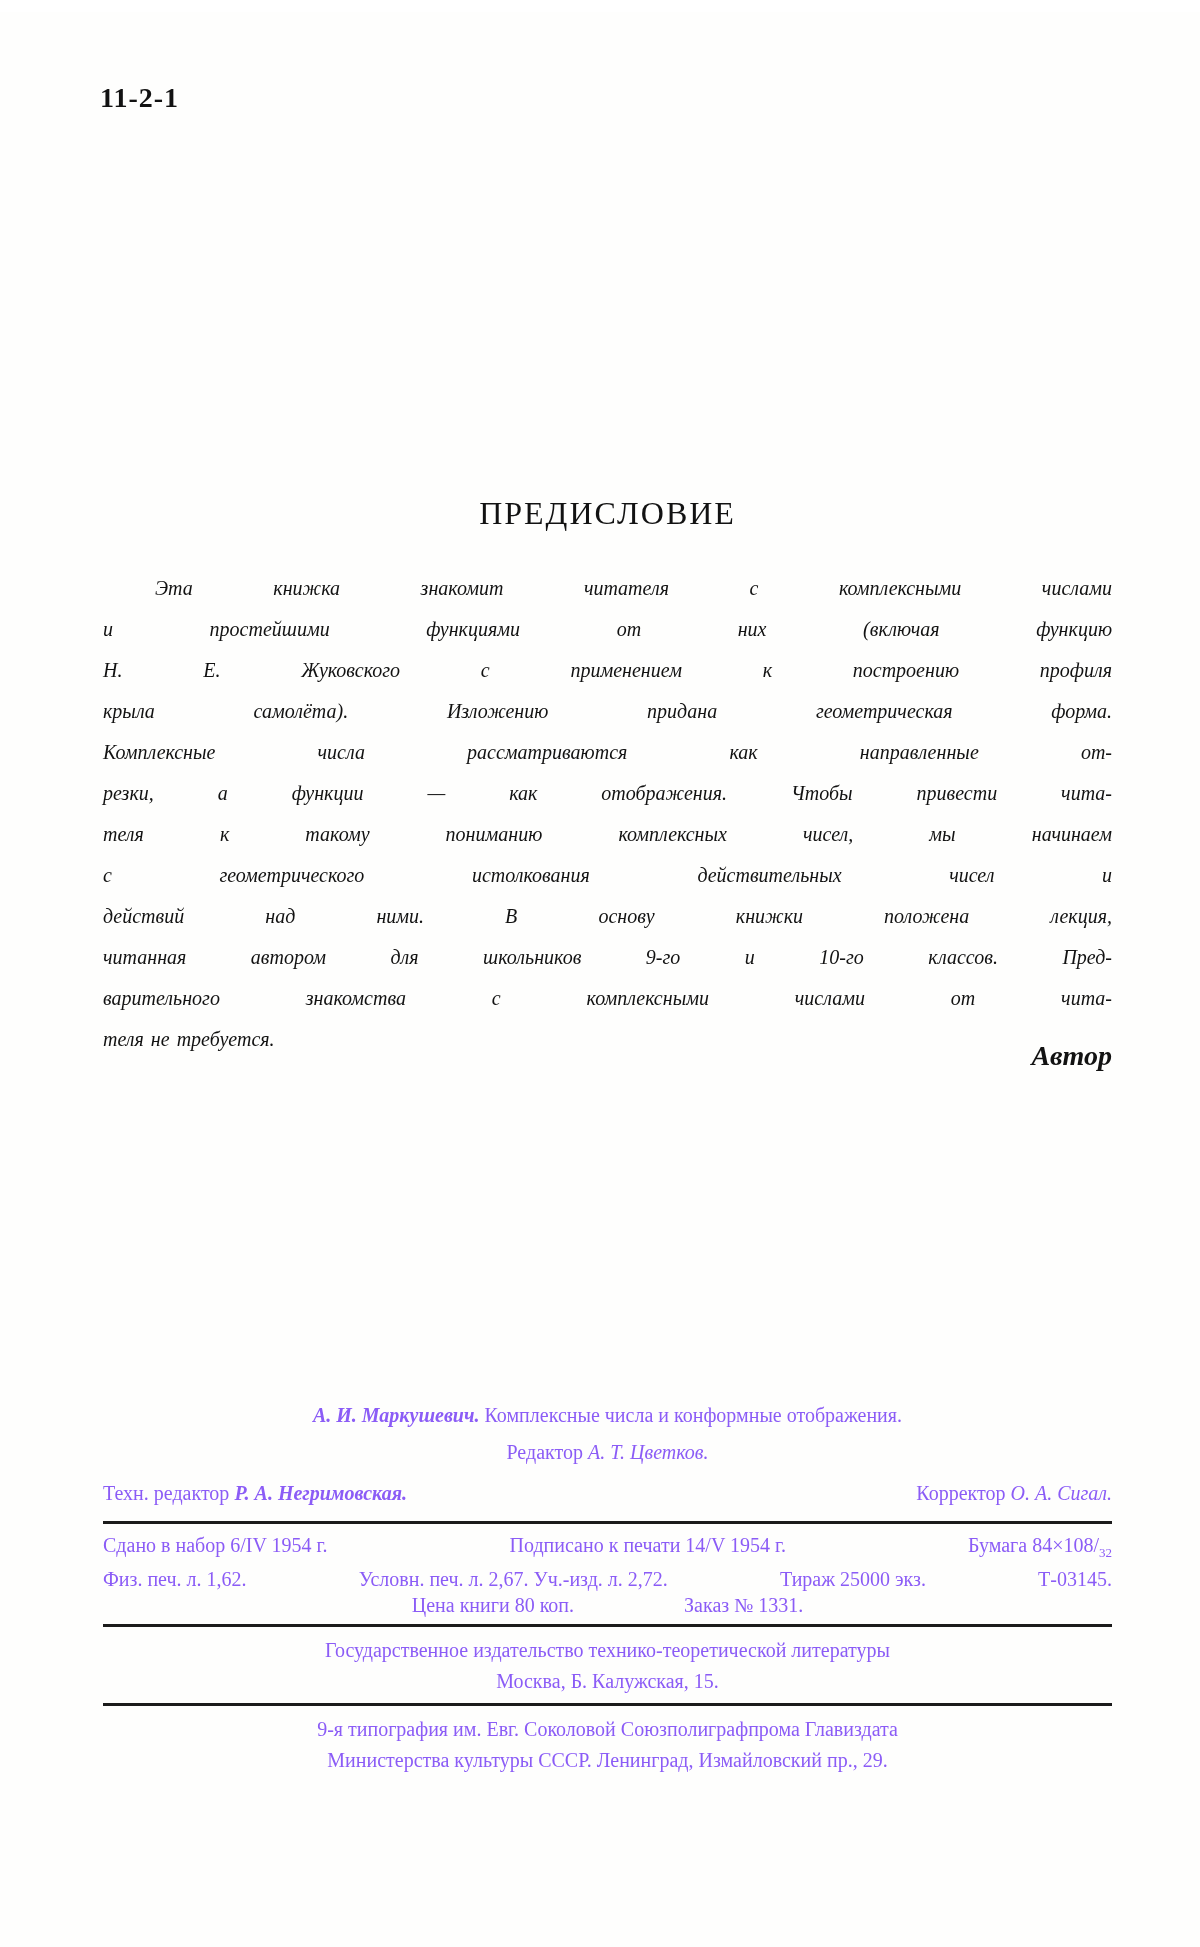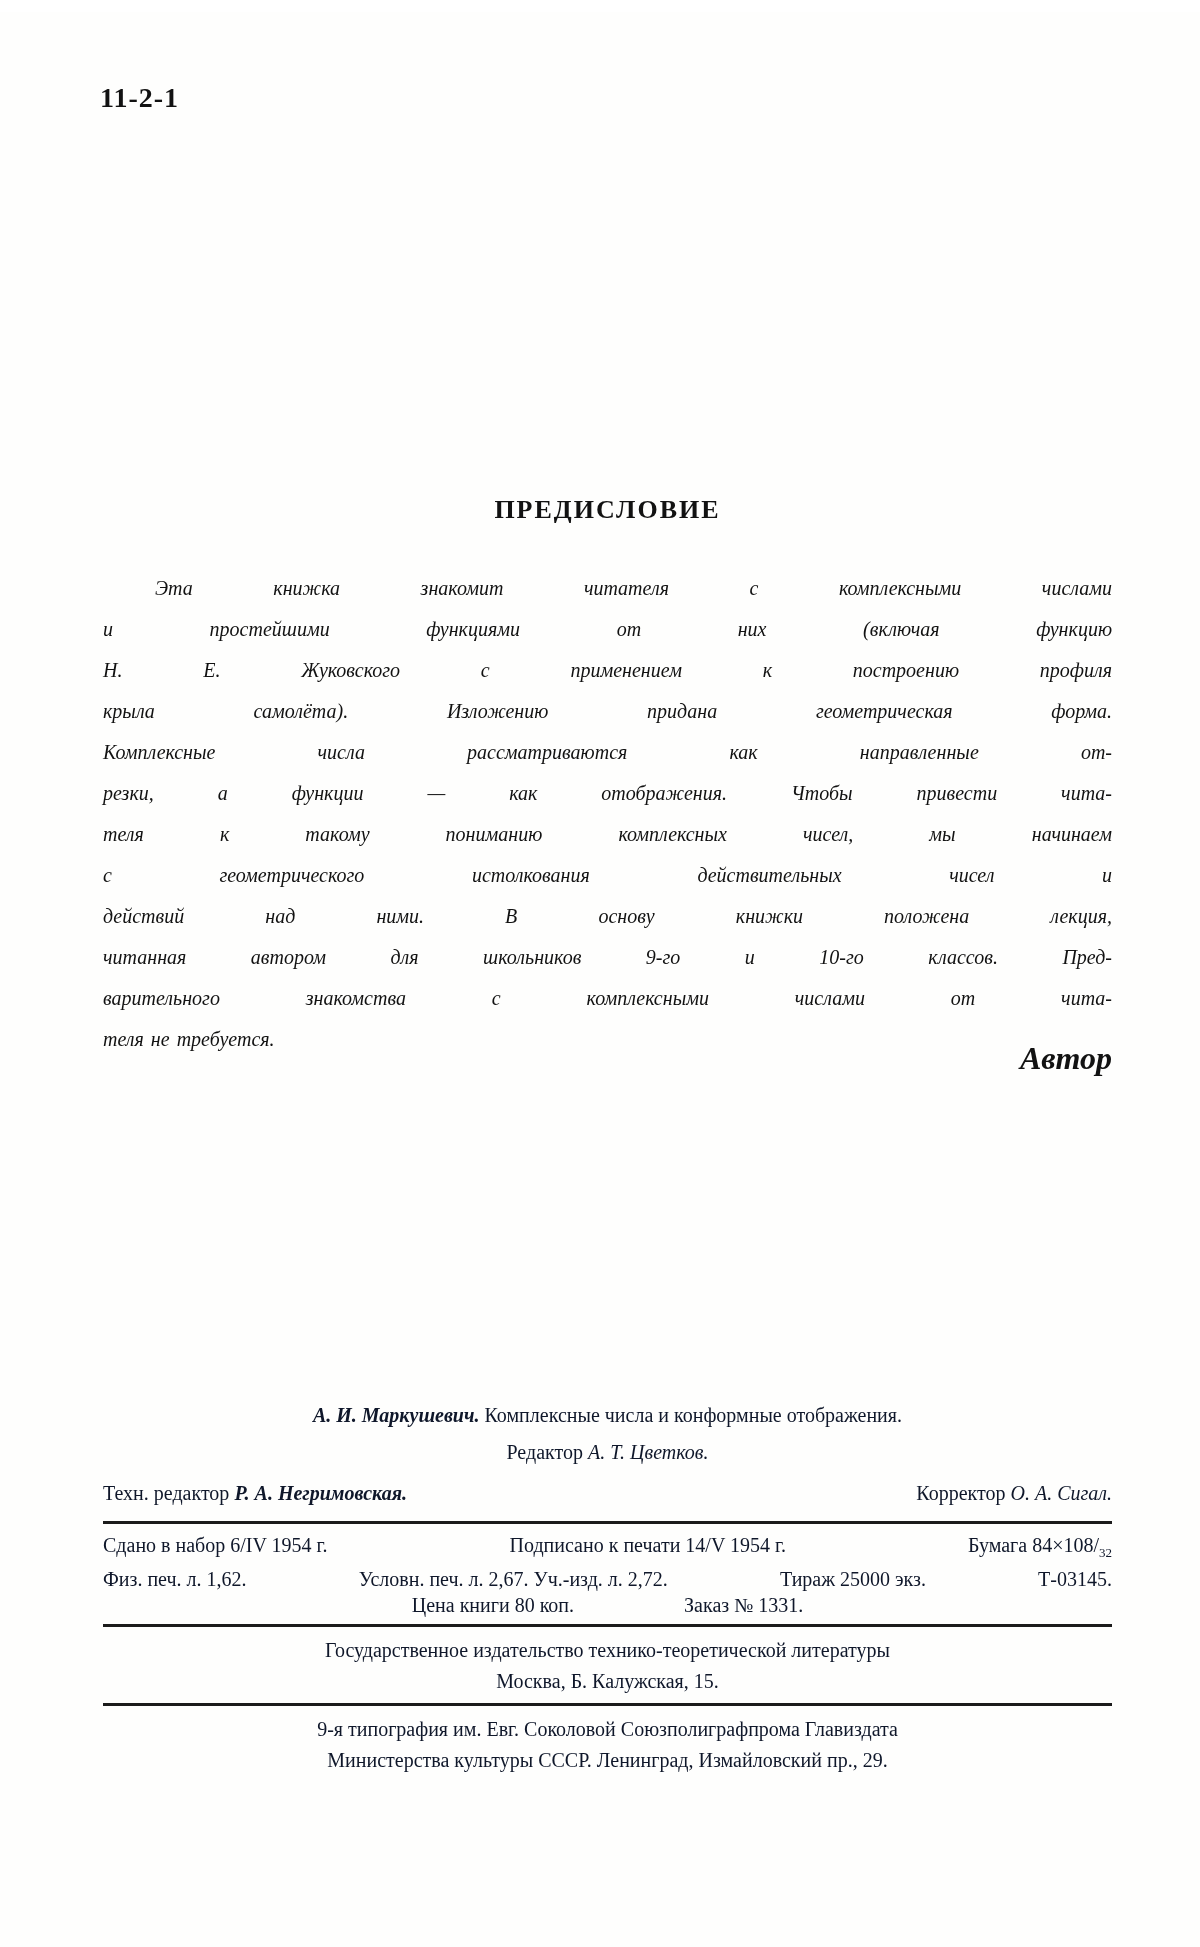--- a/index.html
+++ b/index.html
@@ -21,22 +21,22 @@
     font-size: 28px;
     font-weight: bold;
     letter-spacing: 1px;
   }
   .heading {
     position: absolute;
     left: 103px;
     width: 1009px;
     top: 483px;
     text-align: center;
-    font-size: 26px;
-    font-weight: bold;
+    font-size: 32px;
+    font-weight: normal;
     letter-spacing: 2px;
   }
   .preface {
     position: absolute;
     left: 103px;
     top: 556px;
     width: 1009px;
     font-size: 20px;
     line-height: 41px;
     font-style: italic;
@@ -47,31 +47,31 @@
     word-spacing: 2px;
   }
   .preface .line.indent { text-indent: 52px; }
   .preface .line.last { text-align-last: left; }
   .author-sig {
     position: absolute;
     top: 1028px;
     left: 103px;
     width: 1009px;
     text-align: right;
-    font-size: 32px;
+    font-size: 28px;
     font-style: italic;
     font-weight: bold;
   }
   .colophon {
     position: absolute;
     left: 103px;
     top: 1392px;
     width: 1009px;
     font-size: 20px;
-    color: #0f172a;
+    color: #8b5cf6;
   }
   .c-center { text-align: center; }
   .c-row {
     display: flex;
     justify-content: space-between;
     align-items: baseline;
   }
   .book-line { margin-bottom: 14px; }
   .editor-line { margin-bottom: 18px; }
   .staff-row { margin-bottom: 16px; }

